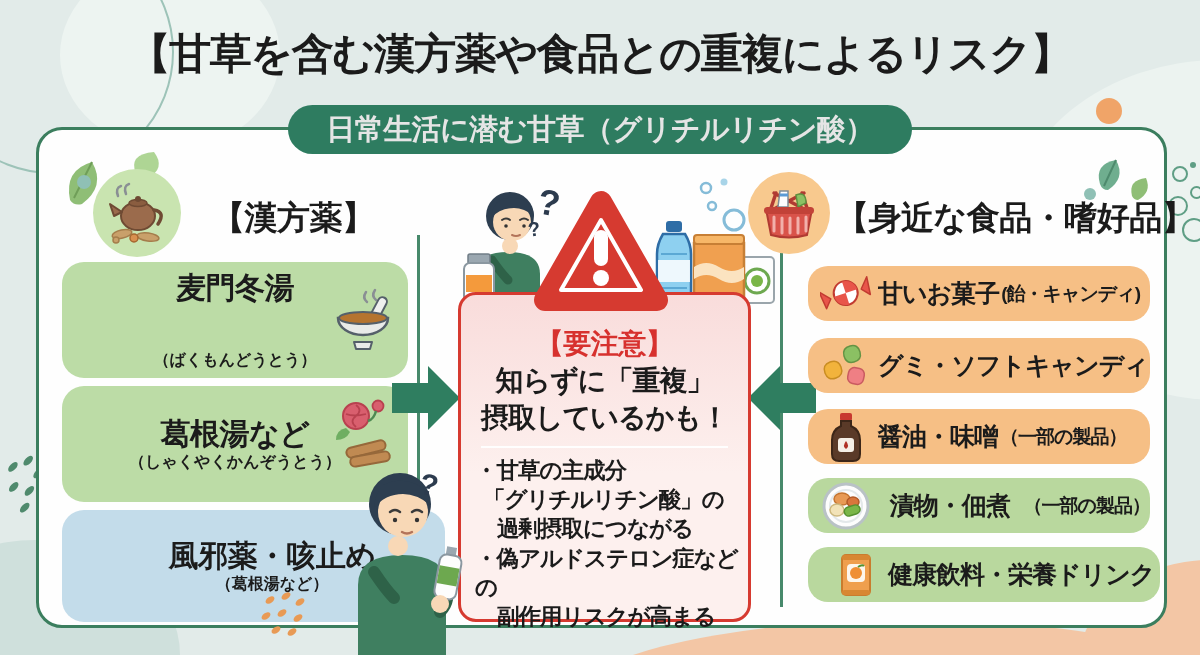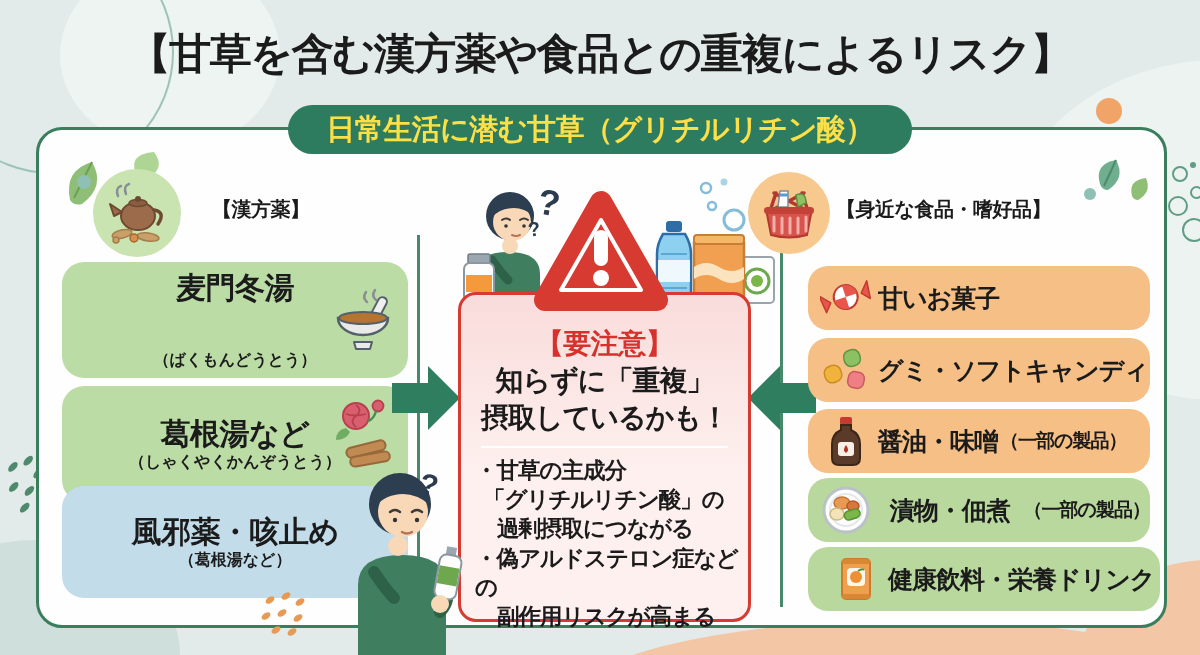--- a/index.html
+++ b/index.html
@@ -6,27 +6,27 @@
   .stage{position:relative;width:1200px;height:655px;overflow:hidden;background:#e2ebe9;
          font-family:"Liberation Sans","DejaVu Sans",sans-serif;color:#1b1b1b;}
   .abs{position:absolute;}
   
   .blob{position:absolute;border-radius:50%;}
   .ring{position:absolute;border-radius:50%;border:2px solid #5f9e85;}
   
   .main-title{position:absolute;top:26px;left:0;width:100%;text-align:center;
               font-size:42px;font-weight:900;letter-spacing:-1.5px;z-index:6;}
   .banner{position:absolute;left:288px;top:105px;width:624px;height:49px;background:#2e7c60;
-          border-radius:27px;color:#fde047;font-size:29px;font-weight:800;display:flex;
+          border-radius:27px;color:#e5e5e5;font-size:29px;font-weight:800;display:flex;
           align-items:center;justify-content:center;z-index:6;letter-spacing:-0.5px;}
   .panel{position:absolute;left:36px;top:127px;width:1125px;height:495px;background:#fefefe;
          border:3px solid #3b7e5e;border-radius:26px;z-index:2;}
   .vline{position:absolute;width:3px;background:#47896b;z-index:3;}
   
-  .col-header{position:absolute;font-size:20px;font-weight:900;z-index:4;letter-spacing:-0.5px;}
+  .col-header{position:absolute;font-size:33px;font-weight:900;z-index:4;letter-spacing:-0.5px;}
   .badge{position:absolute;border-radius:50%;display:flex;align-items:center;justify-content:center;z-index:4;}
   .lbox{position:absolute;left:62px;width:346px;border-radius:22px;z-index:4;
         display:flex;flex-direction:column;align-items:center;justify-content:center;text-align:center;}
   .lbox .nm{font-size:30px;font-weight:900;line-height:1.2;letter-spacing:-0.5px;}
   .lbox .rd{font-size:16px;font-weight:800;line-height:1.25;}
   .lbox-icon{position:absolute;right:12px;}
   .green-bg{background:#bcdca6;}
   .blue-bg{background:#c3dcea;}
   
   .redbox{position:absolute;left:458px;top:292px;width:293px;height:330px;z-index:5;
@@ -34,21 +34,21 @@
           box-sizing:border-box;text-align:center;}
   .caution{margin-top:30px;font-size:28px;font-weight:900;color:#d7312e;letter-spacing:-0.5px;font-family:Liberation Serif, serif;}
   .warnline{font-size:28px;font-weight:900;line-height:1.32;letter-spacing:-1px;}
   .rb-divider{margin:9px auto 8px auto;width:86%;height:2px;background:rgba(255,255,255,0.95);}
   .bullets{text-align:left;padding:0 10px 0 14px;font-size:22.5px;font-weight:800;line-height:1.3;letter-spacing:-1px;}
   .ind1{padding-left:8px;}
   .ind2{padding-left:22px;}
   .qmark{position:absolute;font-weight:900;color:#2c3b4e;z-index:6;}
   .arrow{position:absolute;z-index:4;}
   
-  .rbox{position:absolute;left:808px;width:342px;height:64px;border-radius:20px;z-index:4;
+  .rbox{position:absolute;left:808px;width:342px;height:55px;border-radius:20px;z-index:4;
         display:flex;align-items:center;}
   .rbox .lbl{font-size:25px;font-weight:900;letter-spacing:-1px;white-space:nowrap;}
   .rbox .nt{font-size:19px;font-weight:800;letter-spacing:-1px;white-space:nowrap;padding-left:2px;}
   .orange-bg{background:#f6bf85;}
   .green2-bg{background:#b9d89e;}
   .ricon{width:52px;display:flex;justify-content:center;margin-left:12px;margin-right:6px;flex:0 0 auto;}
 </style>
 </head>
 <body>
 
@@ -143,21 +143,21 @@
       <circle cx="24" cy="20" r="13" fill="#d95f6e" stroke="#b8414f" stroke-width="2"></circle>
       <path d="M24,9 q7,5 0,11 q-7,5 0,11 M14,18 q8,3 20,0" stroke="#b8414f" stroke-width="1.8" fill="none"></path>
       <circle cx="46" cy="10" r="5.5" fill="#d95f6e" stroke="#b8414f" stroke-width="1.8"></circle>
       <path d="M44,15 q-2,8 -8,10" stroke="#4e8a53" stroke-width="2.5" fill="none"></path>
       <path d="M14,32 q-10,2 -10,12 q10,0 14,-8 Z" fill="#6fae62"></path>
       <rect x="14" y="48" width="40" height="10" rx="5" fill="#c08a52" stroke="#96683a" stroke-width="2" transform="rotate(-14 34 53)"></rect>
       <rect x="18" y="58" width="40" height="10" rx="5" fill="#c08a52" stroke="#96683a" stroke-width="2" transform="rotate(-10 38 63)"></rect>
     </svg>
   </div>
 
-  <div class="lbox blue-bg" style="top:486px;height:112px;">
+  <div class="lbox blue-bg" style="top:510px;height:112px;padding-left:37px;">
     <div class="nm">風邪薬・咳止め</div>
     <div class="rd">（葛根湯など）</div>
   </div>
 
   <svg class="abs" style="left:448px;top:180px;z-index:4;" width="118" height="122" viewBox="0 0 118 122">
     <circle cx="62" cy="36" r="24" fill="#2d3e50"></circle>
     <circle cx="64" cy="42" r="19" fill="#f8d8b6"></circle>
     <path d="M43,38 q2,-22 24,-20 q18,2 19,18 q-10,-8 -20,-8 q-14,0 -23,10 Z" fill="#2d3e50"></path>
     <path d="M54,40 q4,-3 8,0 M72,40 q4,-3 8,0" stroke="#3a3a3a" stroke-width="2" fill="none" stroke-linecap="round"></path>
     <circle cx="58" cy="46" r="1.8" fill="#333"></circle>
@@ -277,20 +277,21 @@
       <svg width="52" height="44" viewBox="0 0 52 44">
         <g transform="rotate(-18 26 22)">
           <path d="M10,22 L1,12 L3,30 Z" fill="#e8554a" stroke="#c23b31" stroke-width="1.5" stroke-linejoin="round"></path>
           <path d="M42,22 L51,12 L49,30 Z" fill="#e8554a" stroke="#c23b31" stroke-width="1.5" stroke-linejoin="round"></path>
           <circle cx="26" cy="21" r="12" fill="#fff" stroke="#c23b31" stroke-width="2"></circle>
           <path d="M26,9 A12,12 0 0 1 38,21 L26,21 Z M26,33 A12,12 0 0 1 14,21 L26,21 Z" fill="#e8554a"></path>
         </g>
       </svg>
     </span>
     <span class="lbl">甘いお菓子</span>
+    <span class="nt">(飴・キャンディ)</span>
   </div>
 
   <div class="rbox orange-bg" style="top:338px;">
     <span class="ricon">
       <svg width="48" height="48" viewBox="0 0 48 48">
         <path d="M28,4 q8,-2 10,6 q2,8 -6,10 q-8,2 -10,-6 q-2,-8 6,-10 Z" fill="#8bc063" stroke="#649344" stroke-width="1.5"></path>
         <path d="M8,20 q8,-3 11,5 q3,8 -5,11 q-8,3 -11,-5 q-3,-8 5,-11 Z" fill="#f2b33c" stroke="#c98d22" stroke-width="1.5"></path>
         <rect x="26" y="26" width="16" height="16" rx="6" fill="#ef7f84" stroke="#c95a60" stroke-width="1.5" transform="rotate(12 34 34)"></rect>
       </svg>
     </span>

